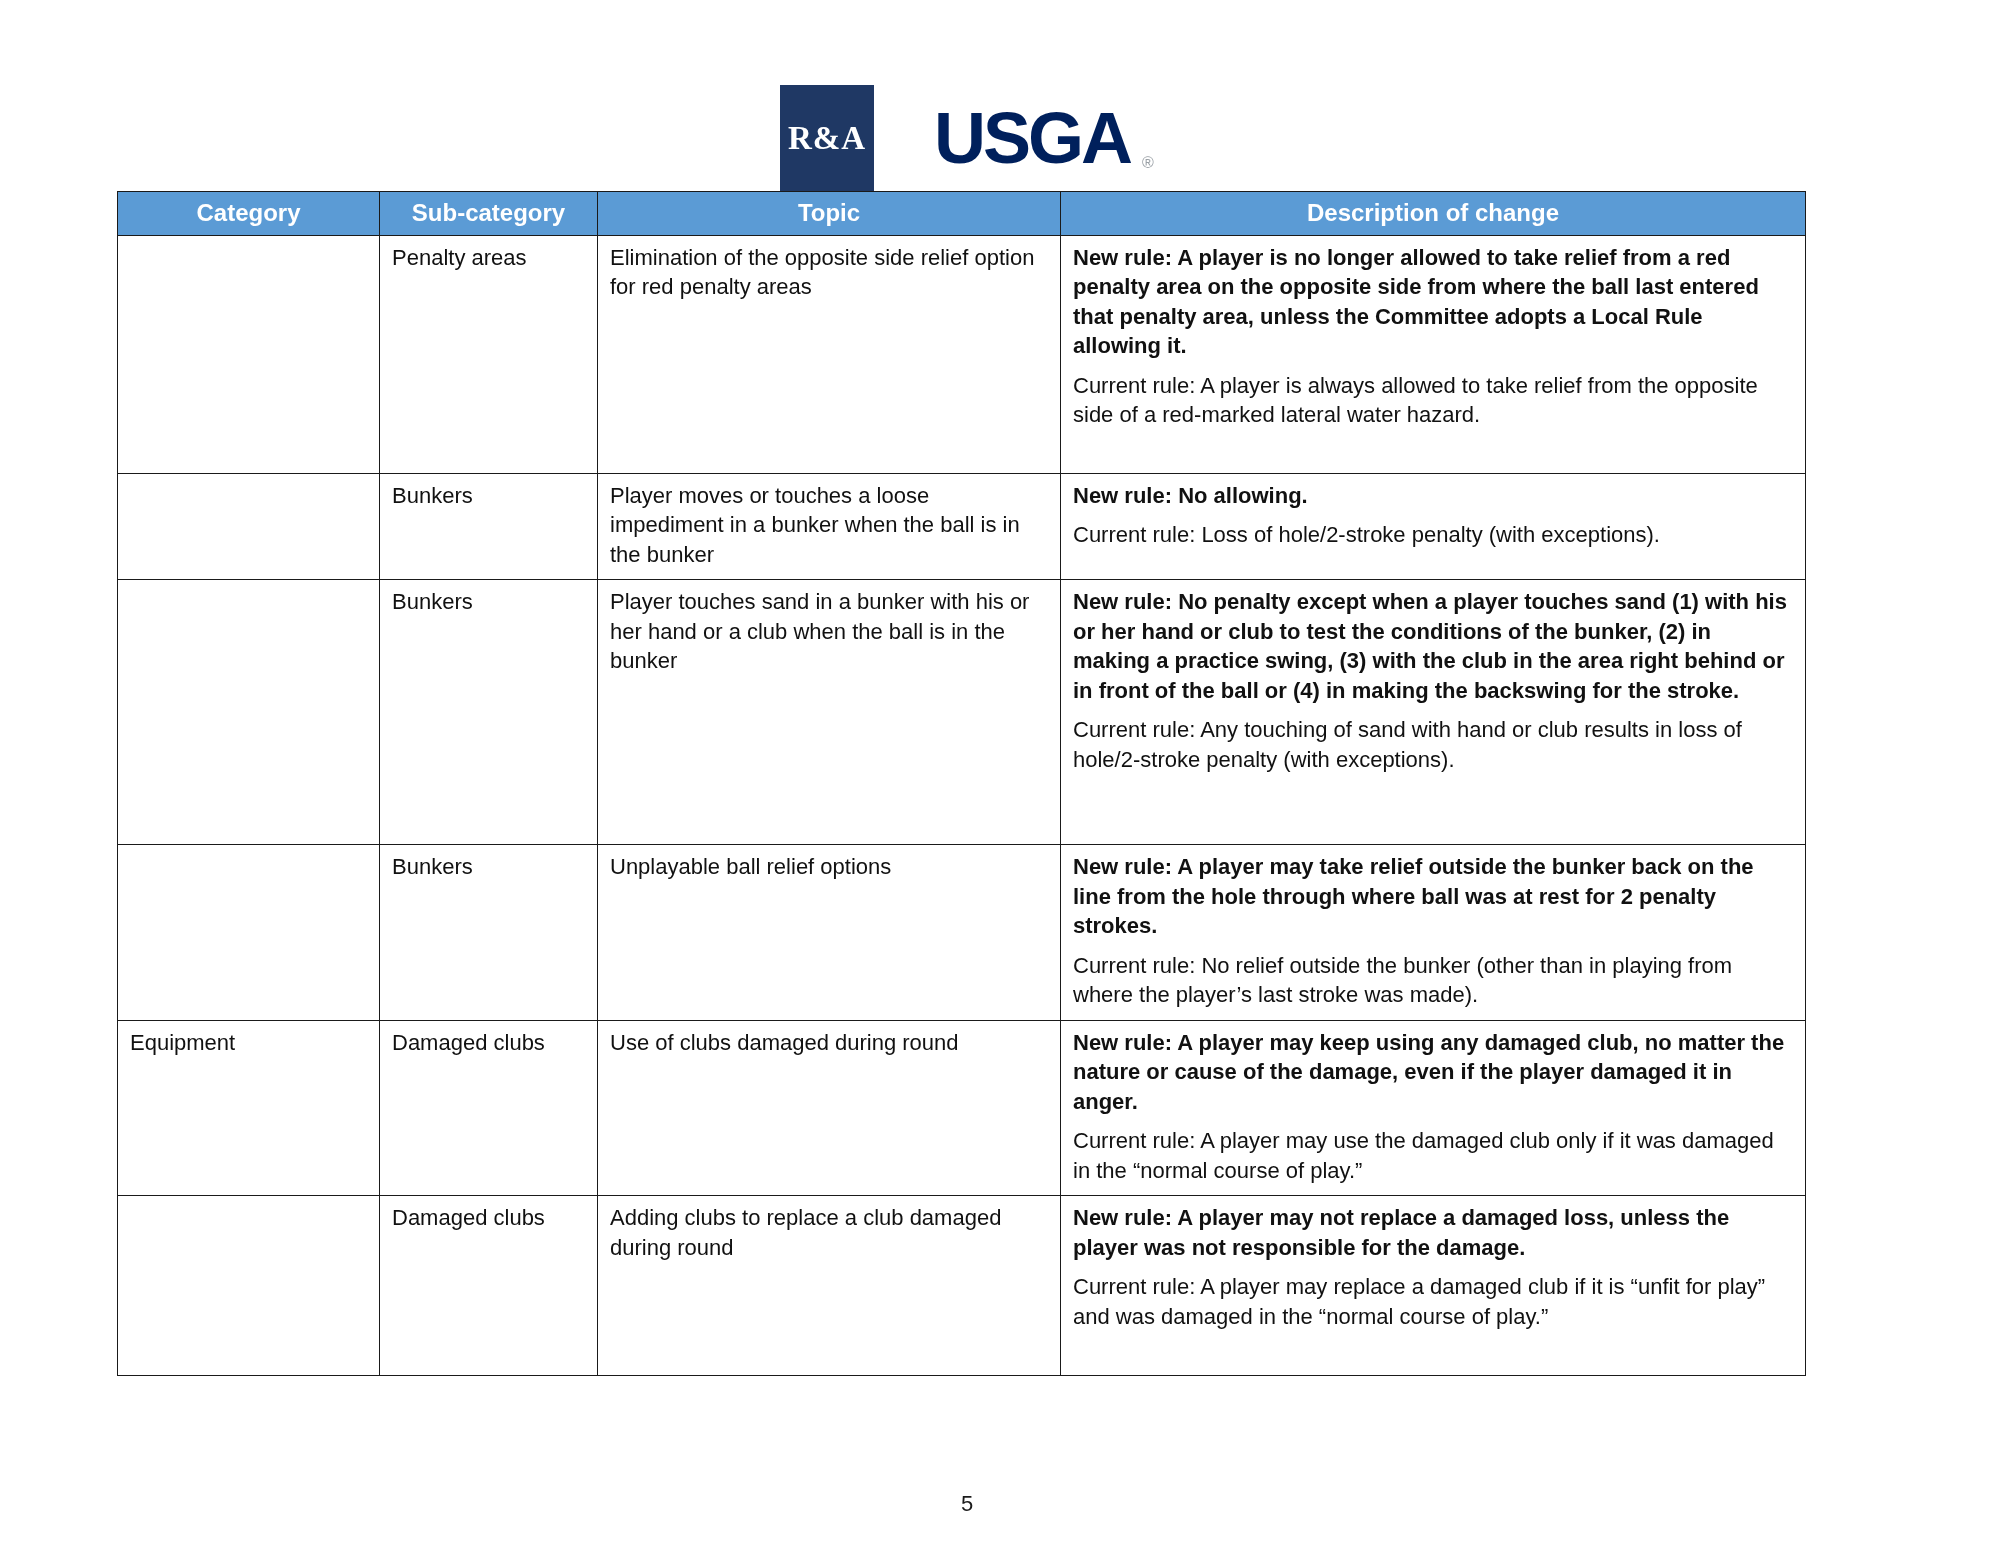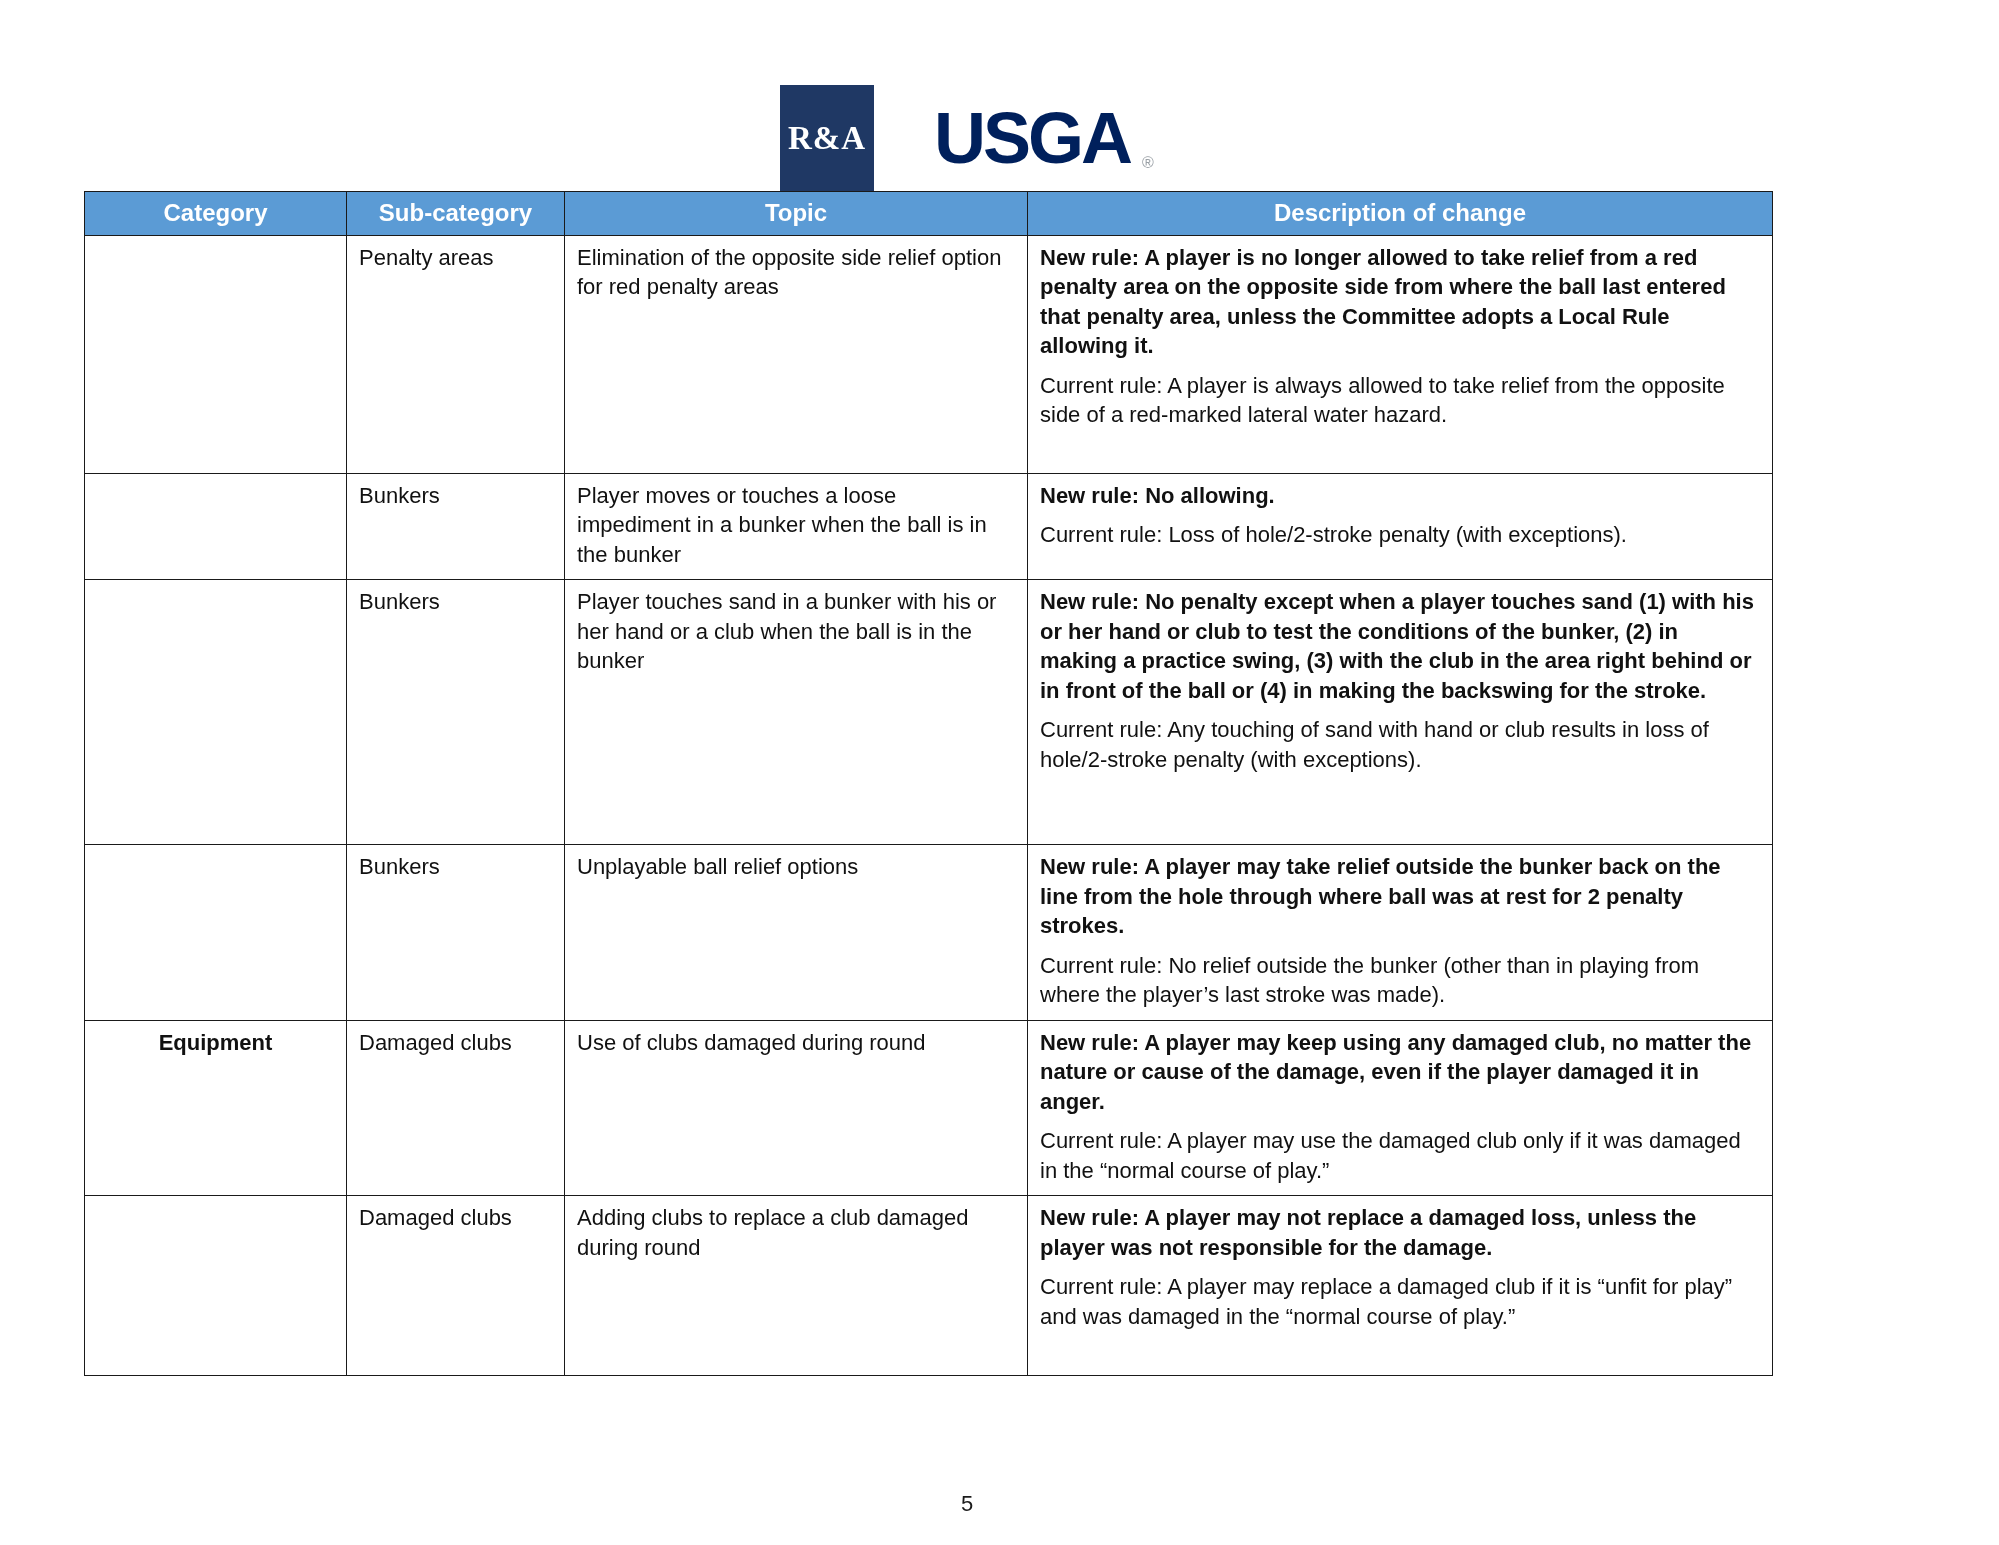--- a/index.html
+++ b/index.html
@@ -70,21 +70,21 @@
     text-align: center;
     margin-top: 38px;
     margin-bottom: 26px;
     font-size: 25px;
     color: #1a1a1a;
   }
   
   table.rules-table {
     border-collapse: collapse;
     table-layout: fixed;
-    margin-left: 84px;
+    margin-left: 117px;
     width: 1688px;
     font-size: 22px;
     line-height: 1.34;
     border-radius: 24px;
   }
   table.rules-table col.c-category    { width: 262px; }
   table.rules-table col.c-subcategory { width: 218px; }
   table.rules-table col.c-topic       { width: 463px; }
   table.rules-table col.c-description { width: 745px; }
   table.rules-table th {
@@ -96,21 +96,21 @@
     border: 1px solid var(--border-color);
     height: 44px;
     padding: 4px 8px;
     vertical-align: middle;
   }
   table.rules-table td {
     border: 1px solid var(--border-color);
     vertical-align: top;
     padding: 7px 12px 10px 12px;
   }
-  td.cell-category.cat-bold { font-weight: bold; text-align: center; }
+  td.cell-category.cat-bold { font-weight: normal; }
   .desc-new {
     font-weight: bold;
     margin: 0 0 10px 0;
   }
   .desc-current {
     margin: 0;
   }
   tr.r1 { height: 238px; }
   tr.r2 { height: 100px; }
   tr.r3 { height: 265px; }

